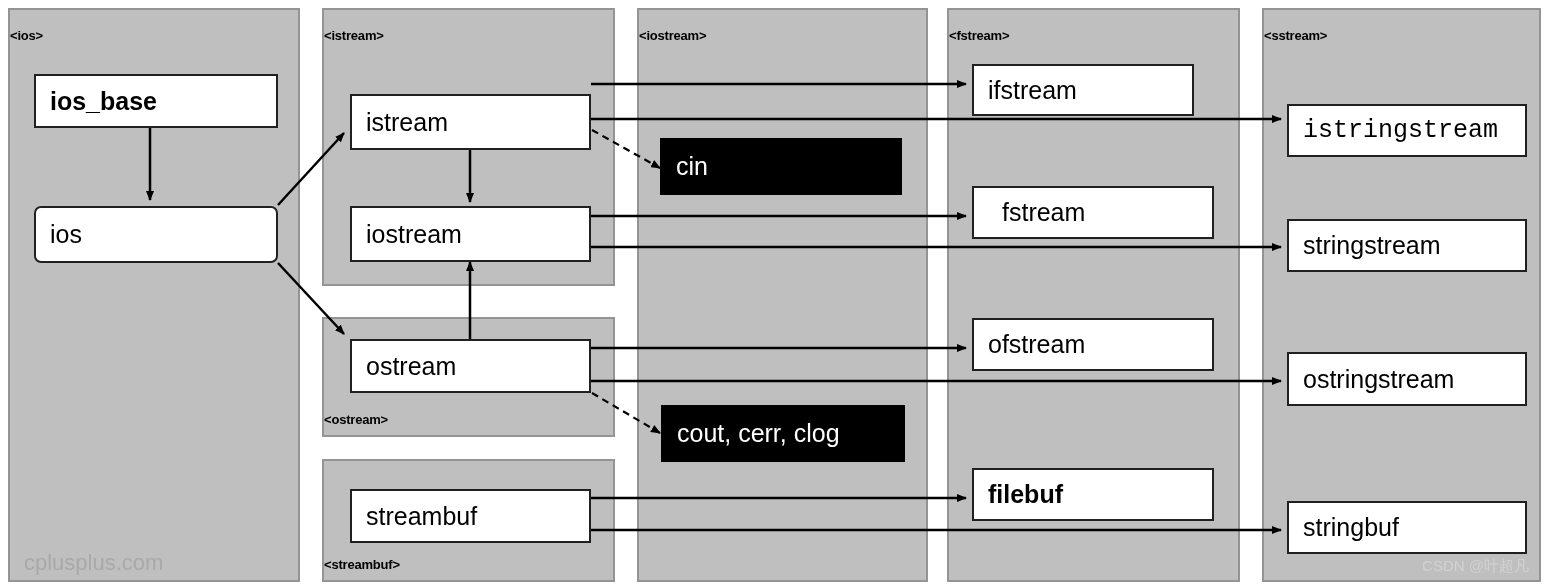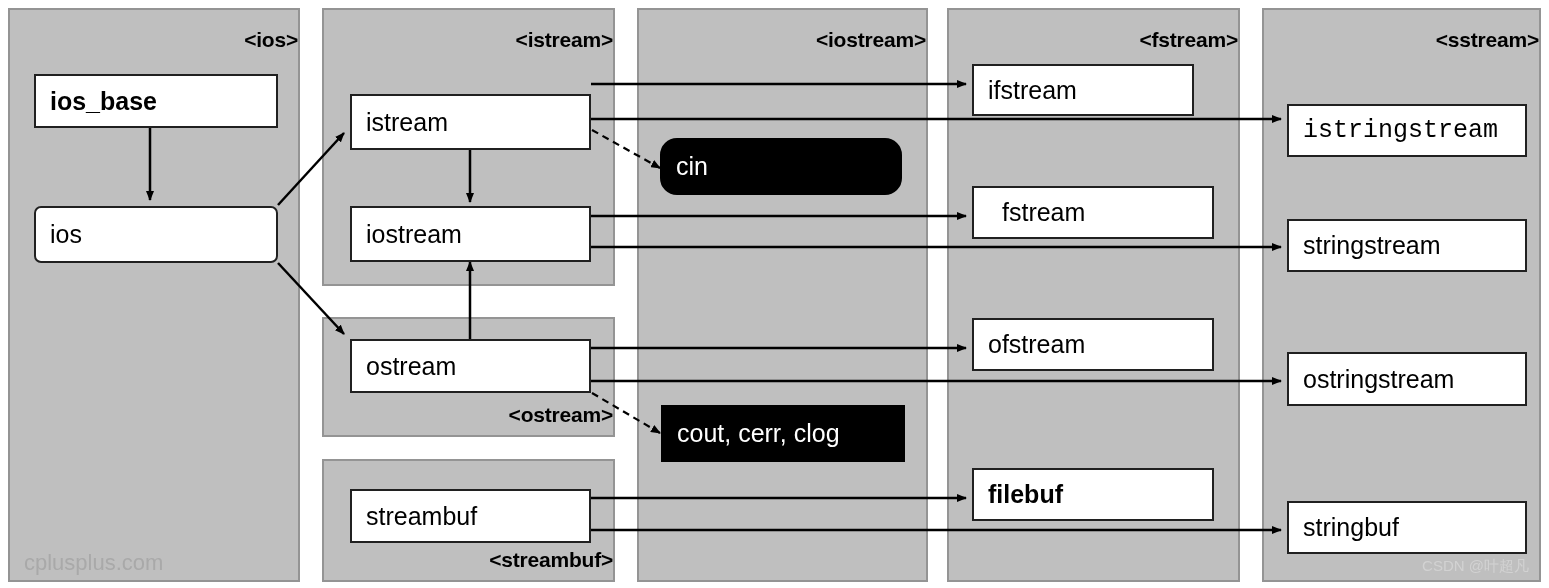--- a/index.html
+++ b/index.html
@@ -16,23 +16,23 @@
   
   .panel{
     position:absolute;
     background:#bfbfbf;
     border:2px solid #949494;
     box-sizing:border-box;
   }
   .panel-title{
     position:absolute;
     left:0;right:0;
-    text-align:right;
+    text-align:left;
     font-weight:bold;
-    font-size:21px;
+    font-size:13px;
     color:#000;
     letter-spacing:-0.2px;
     font-family:"Liberation Sans",sans-serif;
   }
   .panel-title.top{top:18px;}
   .panel-title.bottom{bottom:8px;}
 
   
   .node{
     position:absolute;
@@ -170,21 +170,21 @@
   </div>
 
   <div class="node" style="left:350px;top:339px;width:241px;height:54px;">
     <span>ostream</span>
   </div>
 
   <div class="node" style="left:350px;top:489px;width:241px;height:54px;">
     <span>streambuf</span>
   </div>
 
-  <div class="node obj" style="left:660px;top:138px;width:242px;height:57px;border-radius:17px;">
+  <div class="node obj" style="left:660px;top:138px;width:242px;height:57px;">
     <span>cin</span>
   </div>
 
   <div class="node obj" style="left:661px;top:405px;width:244px;height:57px;">
     <span>cout, cerr, clog</span>
   </div>
 
   <div class="node" style="left:972px;top:64px;width:222px;height:52px;">
     <span>ifstream</span>
   </div>

